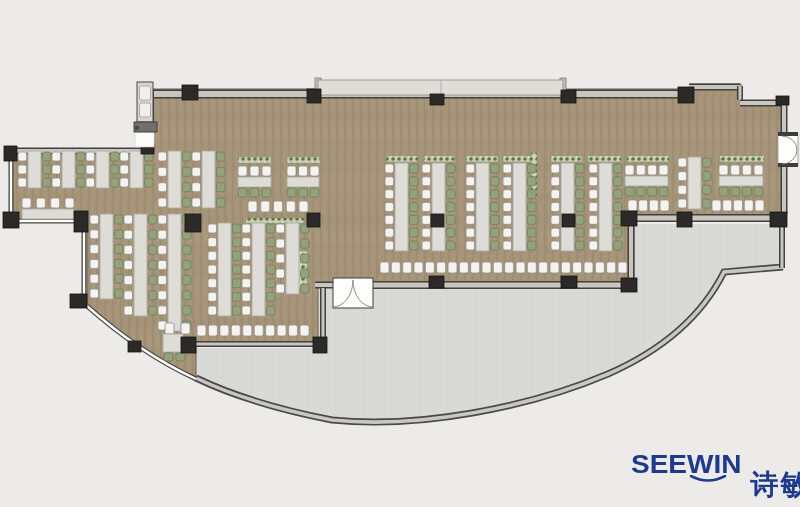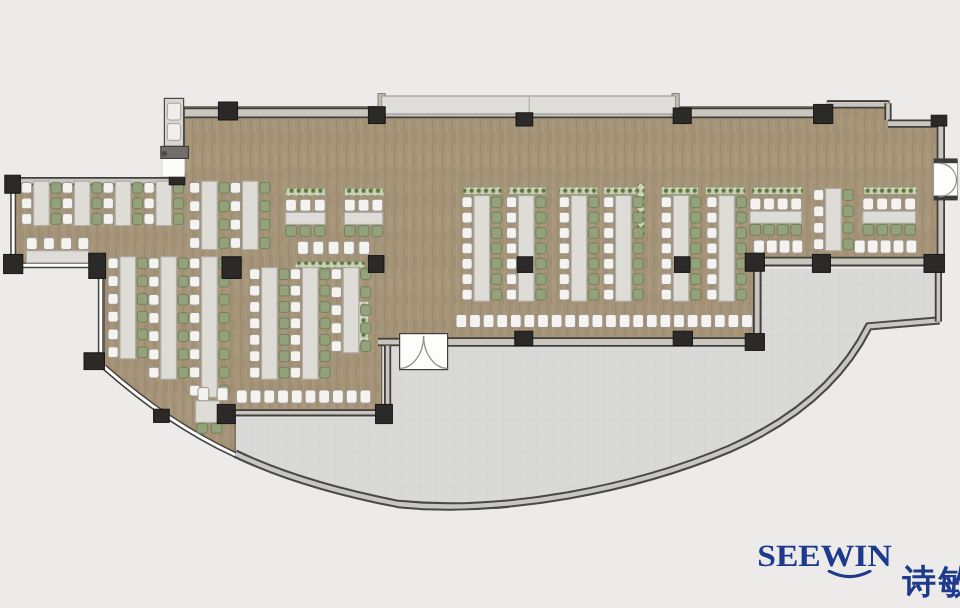--- a/index.html
+++ b/index.html
@@ -1,17 +1,17 @@
 <!DOCTYPE html>
 <html><head>
 <meta charset="utf-8">
 <style>
   html,body{margin:0;padding:0;}
   body{width:800px;height:507px;overflow:hidden;background:#ecebe9;font-family:"Liberation Sans",sans-serif;}
-  .stage{position:relative;width:724px;height:507px;background:#ffffff;font-family:Liberation Serif, serif;}
+  .stage{position:relative;width:724px;height:507px;background:#ffffff;}
   .stage svg{position:absolute;left:0;top:0;}
   .logo{position:absolute;left:631px;top:450px;display:flex;align-items:flex-start;color:#1d3a8c;font-weight:bold;white-space:nowrap;}
   .logo .brand{font-size:28px;letter-spacing:0px;transform:scaleY(.92);transform-origin:top left;}
   .logo .cn{font-size:28px;margin-left:9px;margin-top:16px;letter-spacing:2px;}
   .logo .smile{position:absolute;left:58px;top:25px;}
 </style>
 </head>
 <body>
 
 <div class="stage">

